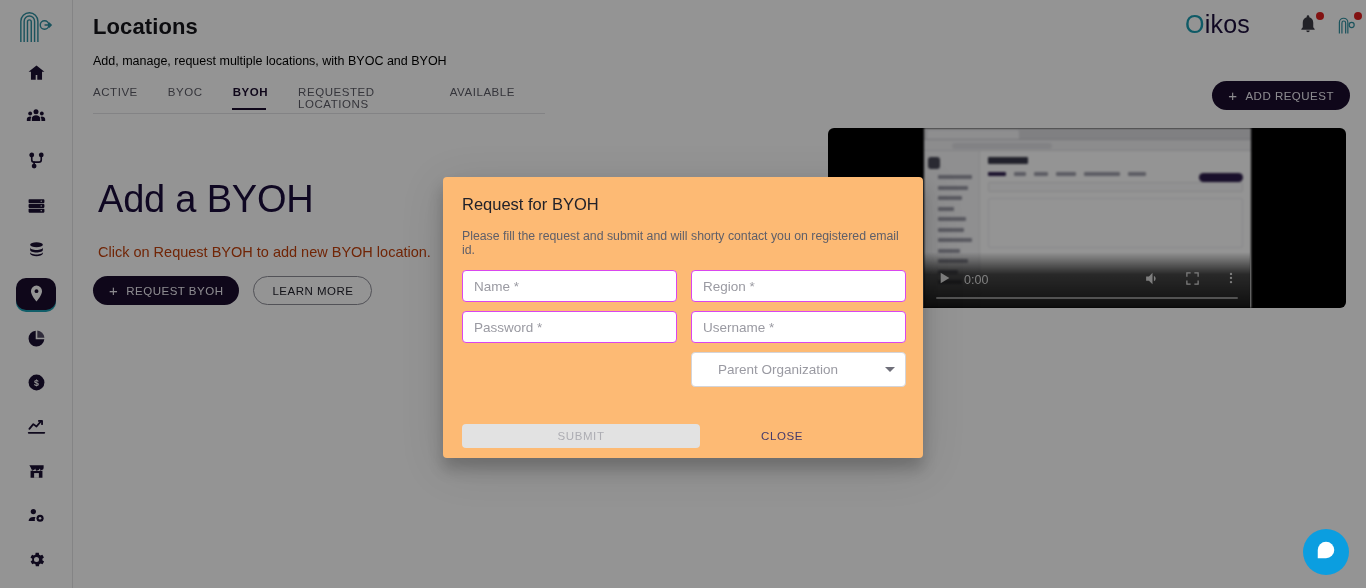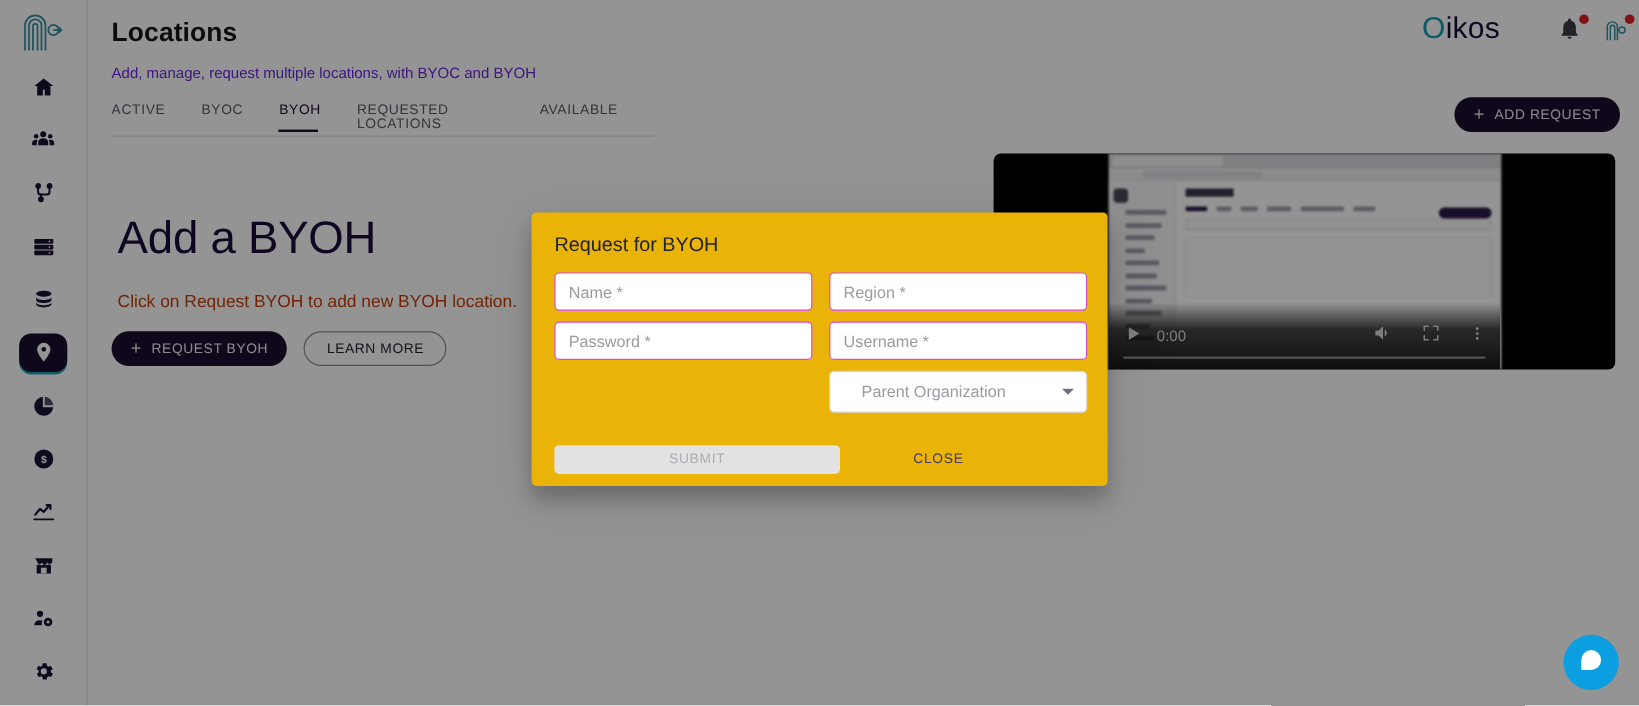--- a/index.html
+++ b/index.html
@@ -40,21 +40,21 @@
     position: absolute; left: 73px; top: 0;
     width: 1293px; height: 588px;
     background: #ffffff;
   }
   .page-title {
     position: absolute; left: 20px; top: 14px;
     font-size: 22px; font-weight: bold; color: #15151a; letter-spacing: .1px;
   }
   .page-sub {
     position: absolute; left: 20px; top: 54px;
-    font-size: 12.5px; color: #6d28d9;
+    font-size: 12.5px; color: #000000;
   }
   .brand {
     position: absolute; right: 116px; top: 10px;
     font-size: 25px; letter-spacing: .2px;
     color: #1b0d3b;
   }
   .brand .o { color: #1b9cb0; }
   .hdr-icons { position:absolute; right: 8px; top: 14px; display:flex; align-items:center; gap: 16px; }
   .hdr-icon { position: relative; width: 22px; height: 24px; color: #3b3b44; }
   .hdr-icon .dot {
@@ -67,21 +67,21 @@
     position: absolute; left: 20px; top: 80px;
     width: 452px; height: 34px;
     display: flex; align-items: flex-start; gap: 0;
     border-bottom: 1px solid #e2e2e6;
   }
   .tab {
     font-size: 11.5px; letter-spacing: .55px; color: #5c5c66;
     padding: 6px 0 12px 0; margin-right: 30px;
     position: relative;
   }
-  .tab.active { color: #1b0d2e; font-weight: normal; }
+  .tab.active { color: #1b0d2e; font-weight: bold; }
   .tab.active:after {
     content: ""; position: absolute; left: -1px; right: 2px; bottom: 0;
     height: 2.5px; background: #1b0d2e;
   }
 
   .add-location-btn {
     position: absolute; right: 16px; top: 81px;
     height: 29px; padding: 0 16px;
     background: #1b0d2e; color: #f0eef5;
     border: none; border-radius: 15px;
@@ -153,22 +153,22 @@
     position: absolute; left: 108px; right: 108px; bottom: 9px;
     height: 2.5px; background: #8e8e8e; border-radius: 2px;
   }
 
   
   .backdrop {
     position: absolute; inset: 0; background: rgba(0,0,0,.42); z-index: 10;
   }
   .dialog {
     position: absolute; left: 443px; top: 177px;
-    width: 480px; height: 228px;
-    background: #eab308; border-radius: 4px;
+    width: 480px; height: 281px;
+    background: #fdba74; border-radius: 4px;
     box-shadow: 0 11px 15px rgba(0,0,0,.2), 0 9px 46px rgba(0,0,0,.12);
     z-index: 11;
     padding: 18px 19px 0 19px;
   }
   .dlg-title { font-size: 16.5px; color: #22222a; font-weight: normal; }
   .dlg-sub { font-size: 12.3px; color: #5f5f69; margin-top: 15px; }
   .form-grid {
     margin-top: 13px;
     display: grid; grid-template-columns: 215px 215px; gap: 9px 14px;
   }
@@ -461,20 +461,21 @@
             <path d="M19.4 13a7.6 7.6 0 0 0 0-2l2-1.6-2-3.4-2.4 1a7.6 7.6 0 0 0-1.7-1l-.4-2.6h-4l-.4 2.6c-.6.2-1.2.6-1.7 1l-2.4-1-2 3.4L6.6 11a7.6 7.6 0 0 0 0 2l-2 1.6 2 3.4 2.4-1c.5.4 1.1.8 1.7 1l.4 2.6h4l.4-2.6c.6-.2 1.2-.6 1.7-1l2.4 1 2-3.4zM12 15.2A3.2 3.2 0 1 1 12 8.8a3.2 3.2 0 0 1 0 6.4z"></path>
           </svg>
         </span>
     </div>
   </div>
 
   <div class="backdrop"></div>
 
   <div class="dialog">
     <div class="dlg-title">Request for BYOH</div>
+    <div class="dlg-sub">Please fill the request and submit and will shorty contact you on registered email id.</div>
 
     <div class="form-grid">
       <input class="fld" type="text" placeholder="Name *" style="">
       <input class="fld" type="text" placeholder="Region *" style="">
       <input class="fld" type="text" placeholder="Password *" style="">
       <input class="fld" type="text" placeholder="Username *" style="">
       <div class="select-wrap">
         <div class="sel">Parent Organization</div>
         <span class="caret"></span>
       </div>

